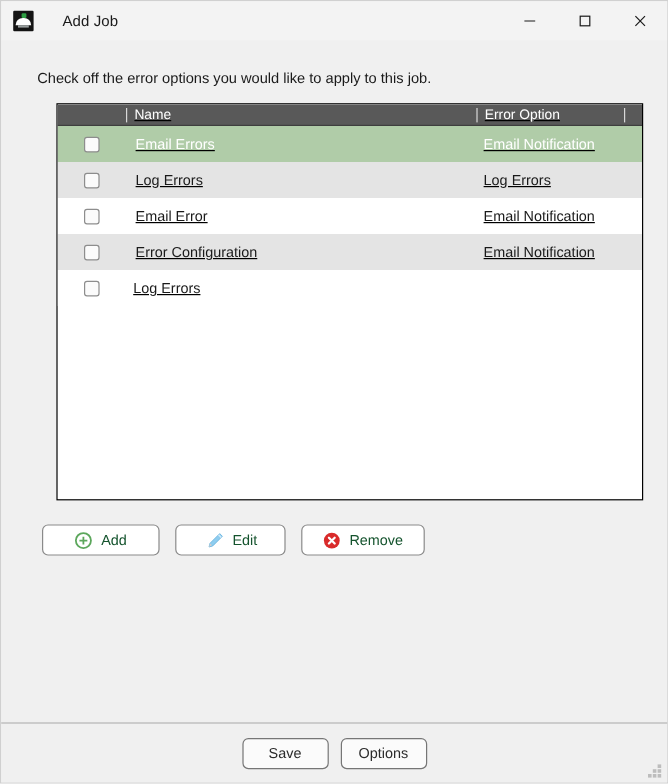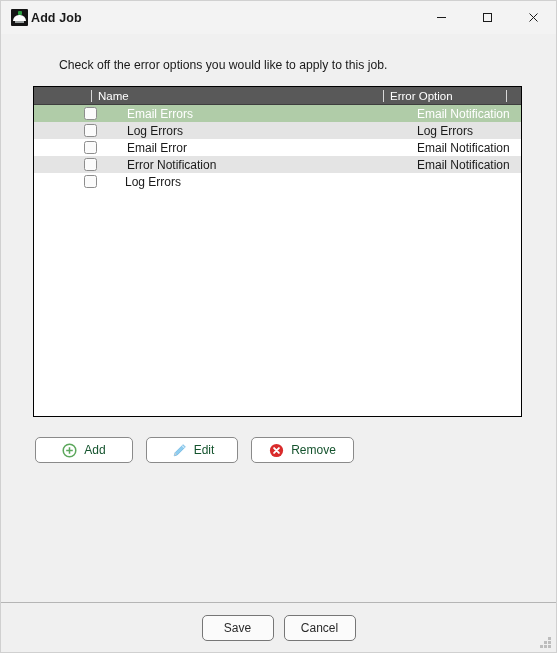--- a/index.html
+++ b/index.html
@@ -50,25 +50,24 @@
     background: #2e9e43;
     border-radius: 1px;
   }
   .app-icon .base {
     position: absolute;
     left: 4px; right: 4px;
     top: 12px; height: 2px;
     background: #9aa0a0;
   }
   .title-text {
-    margin-left: 3px;
+    margin-left: 24px;
     font-size: 12.5px;
     color: #1a1a1a;
     letter-spacing: 0.1px;
-    font-weight: bold;
   }
   .winctrls {
     position: absolute;
     right: 0; top: 0;
     height: 33px;
     display: flex;
   }
   .winctrl {
     width: 46px; height: 33px;
     display: flex; align-items: center; justify-content: center;
@@ -123,31 +122,31 @@
   .content {
     flex: 1;
     background: #f0f0f0;
     position: relative;
   }
   .hint {
     position: absolute;
     left: 30px; top: 24px;
     font-size: 12.2px;
     color: #1a1a1a;
-    margin-left: 28px;
   }
 
   
   .listbox {
     position: absolute;
-    left: 32px; top: 52px;
+    left: 46px; top: 52px;
     width: 489px; height: 331px;
     background: #ffffff;
     border: 1.6px solid #000000;
     overflow: hidden;
+    text-decoration: underline;
   }
   .thead {
     display: flex;
     height: 18px;
     background: #595959;
     color: #ffffff;
     font-size: 11.5px;
     align-items: center;
     position: relative;
     border-bottom: 1px solid #3e3e3e;
@@ -166,25 +165,24 @@
     background: #d8d8d8;
     flex: none;
   }
   .th-check { width: 57px; }
   .th-name  { width: 291px; }
   .th-opt   { width: 122px; }
   .th-end   { flex: 1; }
 
   .trow {
     display: flex;
-    height: 17px;
+    height: 30px;
     align-items: center;
     font-size: 12px;
     color: #1a1a1a;
-    padding-left: 28px;
   }
   .trow.alt      { background: #e4e4e4; }
   .trow.plain    { background: #ffffff; justify-content: flex-end; }
   .trow.selected { background: #b0cca8; color: #ffffff; }
 
   .cell-check {
     width: 57px;
     display: flex;
     align-items: center;
     justify-content: center;
@@ -343,21 +341,21 @@
           <span class="cbox"></span>
         </div>
         <div class="cell-name">Email Error</div>
         <div class="cell-opt">Email Notification</div>
       </div>
 
       <div class="trow alt">
         <div class="cell-check">
           <span class="cbox"></span>
         </div>
-        <div class="cell-name">Error Notification</div>
+        <div class="cell-name">Error Configuration</div>
         <div class="cell-opt">Email Notification</div>
       </div>
 
       <div class="trow plain">
         <div class="cell-check">
           <span class="cbox"></span>
         </div>
         <div class="cell-opt">Log Errors</div>
       </div>
 
@@ -395,21 +393,21 @@
         </span>
         <span>Remove</span>
       </div>
 
     </div>
 
   </div>
 
   <div class="footer">
     <div class="fbtn">Save</div>
-    <div class="fbtn">Cancel</div>
+    <div class="fbtn">Options</div>
     <div class="grip">
       <i style="left:8px;top:0;"></i>
       <i style="left:4px;top:4px;"></i>
         <i style="left:8px;top:4px;"></i>
       <i style="left:0;top:8px;"></i>
         <i style="left:4px;top:8px;"></i>
         <i style="left:8px;top:8px;"></i>
     </div>
   </div>
 

